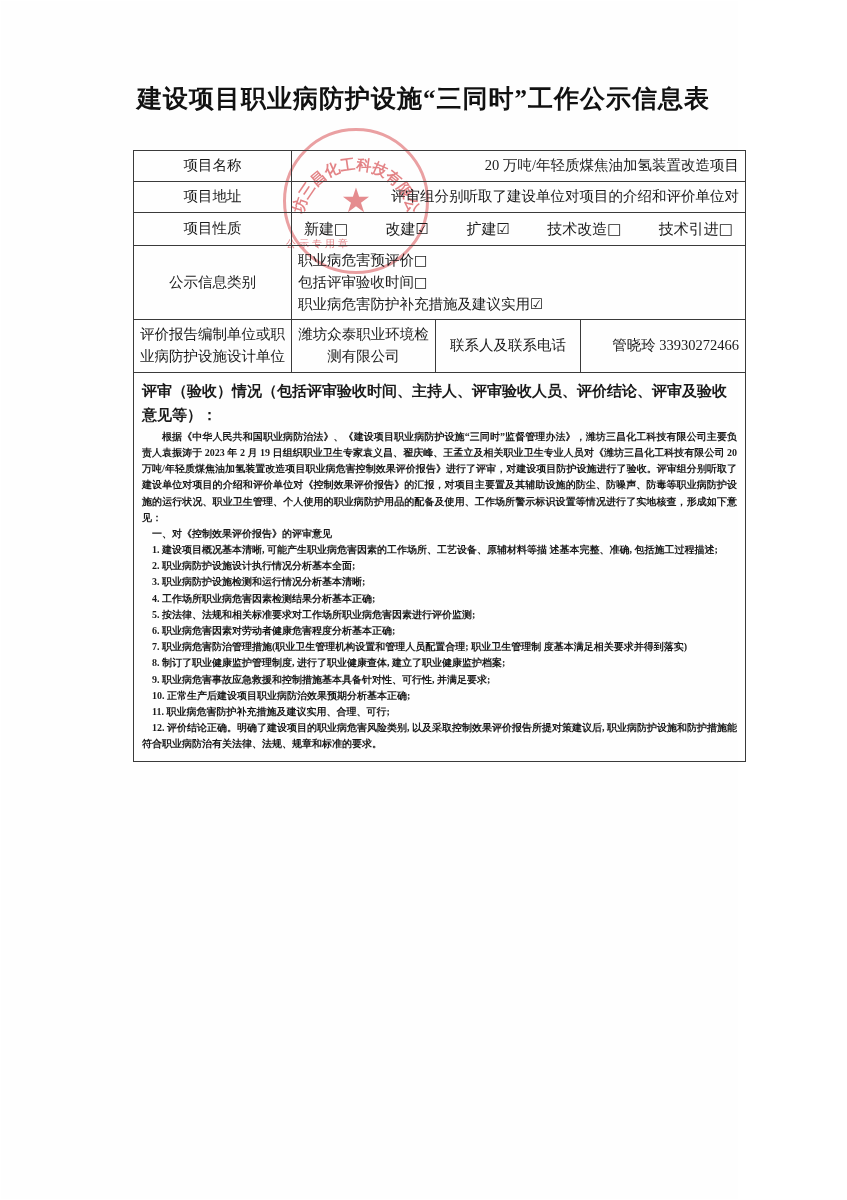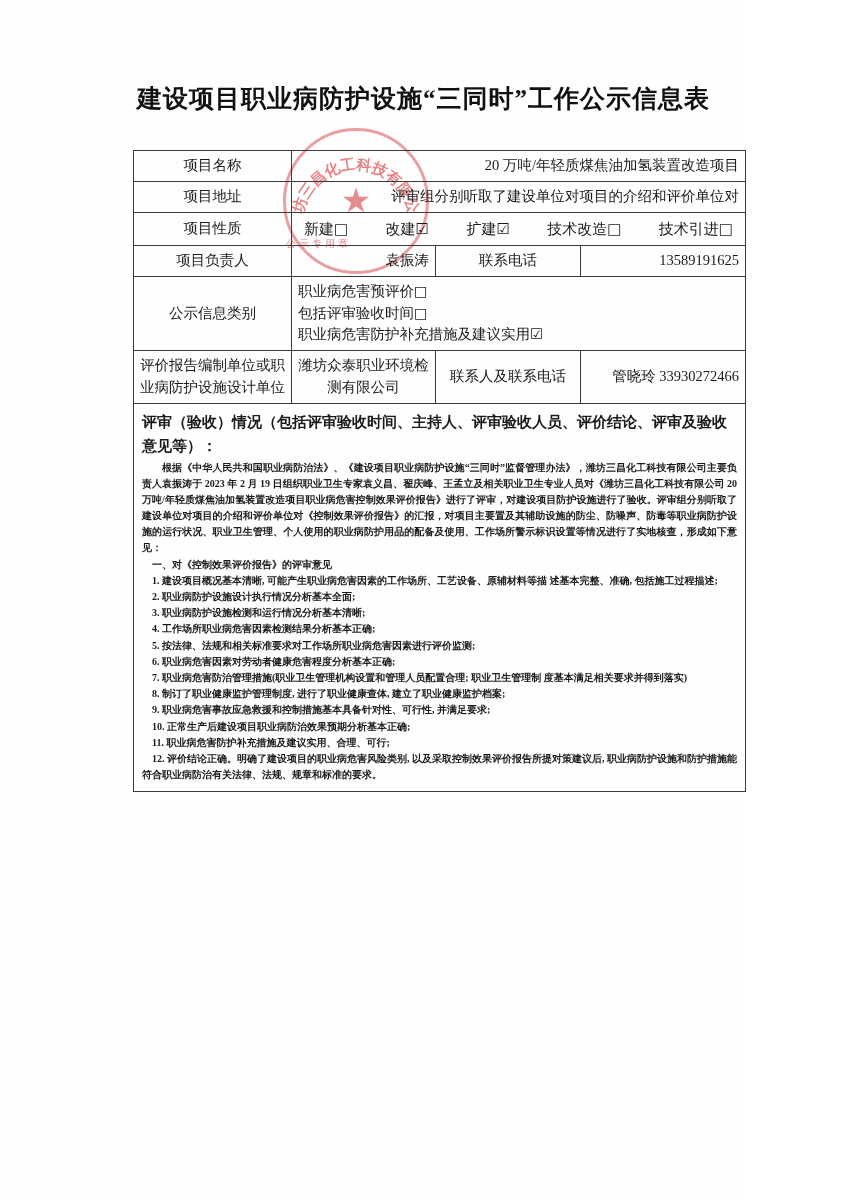--- a/index.html
+++ b/index.html
@@ -188,26 +188,20 @@
         <td class="label-cell">项目性质</td>
         <td class="natcell" colspan="3">
           <div class="nature-opts">
             <span><span>新建</span><span class="chk">□</span></span>
             <span><span>改建</span><span class="chk">☑</span></span>
             <span><span>扩建</span><span class="chk">☑</span></span>
             <span><span>技术改造</span><span class="chk">□</span></span>
             <span><span>技术引进</span><span class="chk">□</span></span>
           </div>
         </td>
-      </tr>
-      <tr>
-        <td class="label-cell">项目负责人</td>
-        <td class="val-big">袁振涛</td>
-        <td class="label-cell">联系电话</td>
-        <td class="val-big">13589191625</td>
       </tr>
       <tr>
         <td class="label-cell">公示信息类别</td>
         <td class="pub-list" colspan="3">
           <div><span>职业病危害预评价</span><span class="chk">□</span></div>
           <div><span>包括评审验收时间</span><span class="chk">□</span></div>
           <div><span>职业病危害防护补充措施及建议实用</span><span class="chk">☑</span></div>
         </td>
       </tr>
       <tr>

